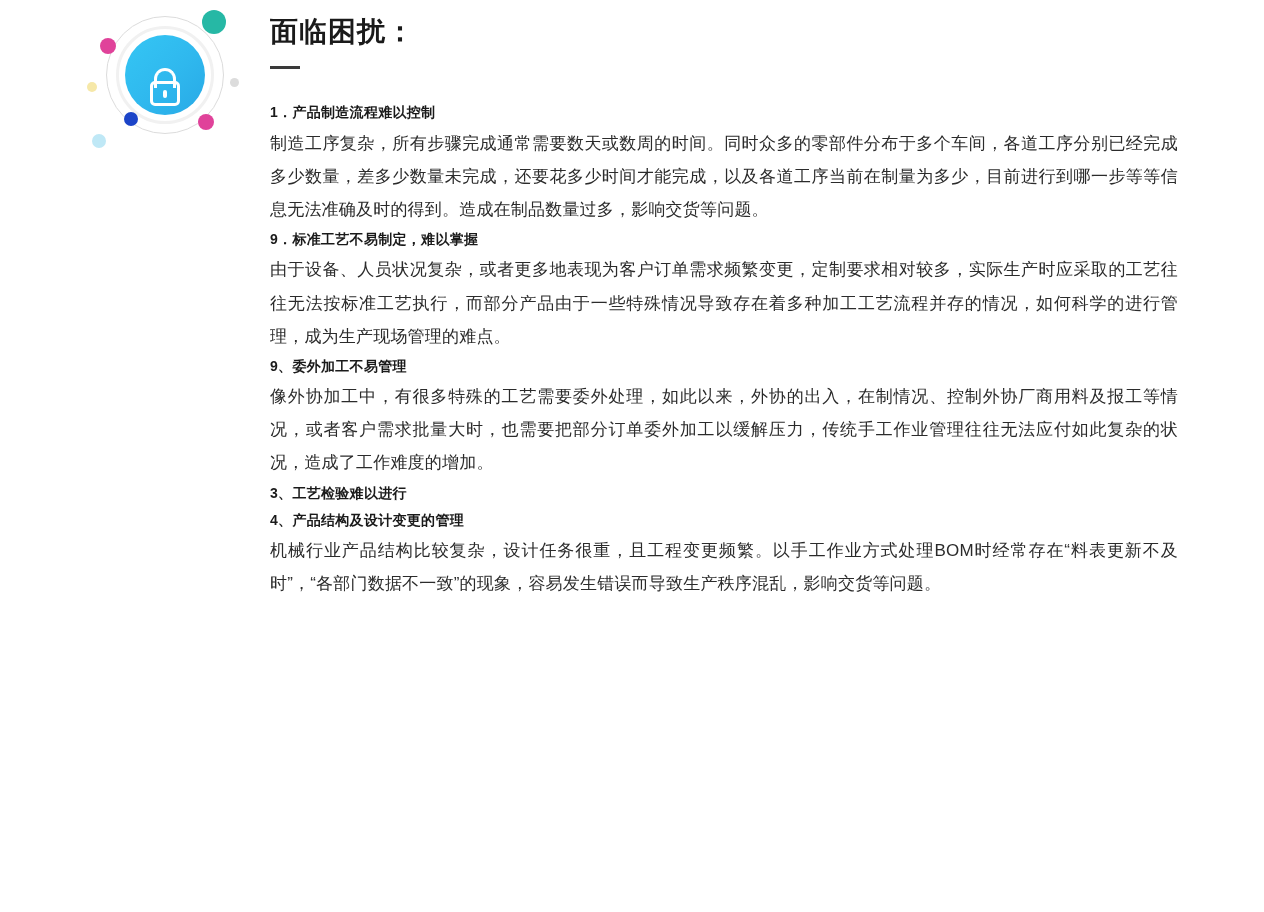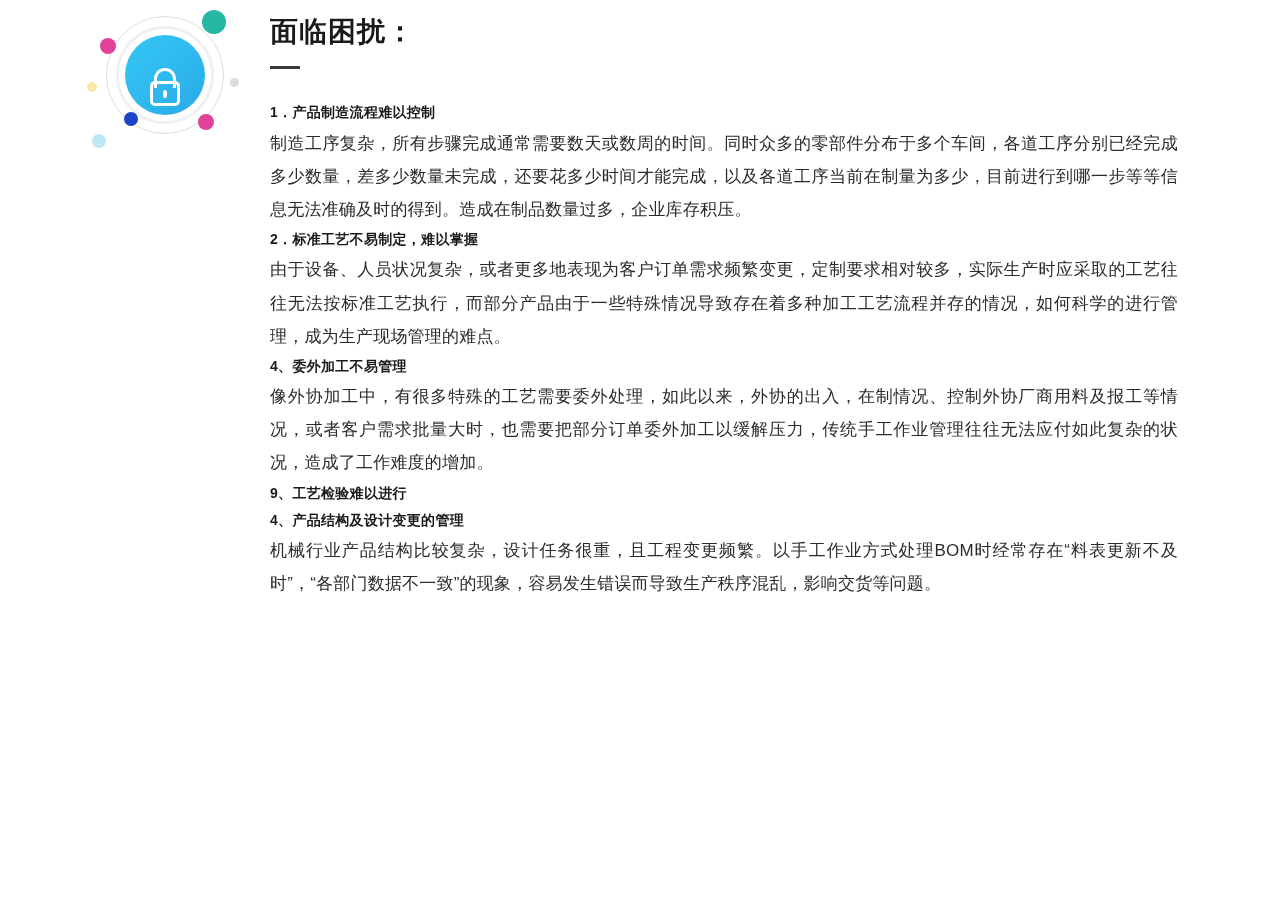--- a/index.html
+++ b/index.html
@@ -173,32 +173,32 @@
     <div class="dot d6"></div>
     <div class="dot d7"></div>
   </div>
 
   <div class="content">
     <h1 class="title">面临困扰：</h1>
     <div class="rule"></div>
 
     <div class="item">
       <div class="item-head">1．产品制造流程难以控制</div>
-      <div class="item-body">制造工序复杂，所有步骤完成通常需要数天或数周的时间。同时众多的零部件分布于多个车间，各道工序分别已经完成多少数量，差多少数量未完成，还要花多少时间才能完成，以及各道工序当前在制量为多少，目前进行到哪一步等等信息无法准确及时的得到。造成在制品数量过多，企业库存积压。</div>
-    </div>
-    <div class="item">
-      <div class="item-head">2．标准工艺不易制定，难以掌握</div>
+      <div class="item-body">制造工序复杂，所有步骤完成通常需要数天或数周的时间。同时众多的零部件分布于多个车间，各道工序分别已经完成多少数量，差多少数量未完成，还要花多少时间才能完成，以及各道工序当前在制量为多少，目前进行到哪一步等等信息无法准确及时的得到。造成在制品数量过多，影响交货等问题。</div>
+    </div>
+    <div class="item">
+      <div class="item-head">9．标准工艺不易制定，难以掌握</div>
       <div class="item-body">由于设备、人员状况复杂，或者更多地表现为客户订单需求频繁变更，定制要求相对较多，实际生产时应采取的工艺往往无法按标准工艺执行，而部分产品由于一些特殊情况导致存在着多种加工工艺流程并存的情况，如何科学的进行管理，成为生产现场管理的难点。</div>
     </div>
     <div class="item">
-      <div class="item-head">4、委外加工不易管理</div>
+      <div class="item-head">9、委外加工不易管理</div>
       <div class="item-body">像外协加工中，有很多特殊的工艺需要委外处理，如此以来，外协的出入，在制情况、控制外协厂商用料及报工等情况，或者客户需求批量大时，也需要把部分订单委外加工以缓解压力，传统手工作业管理往往无法应付如此复杂的状况，造成了工作难度的增加。</div>
     </div>
     <div class="item">
-      <div class="item-head">9、工艺检验难以进行</div>
+      <div class="item-head">3、工艺检验难以进行</div>
     </div>
     <div class="item">
       <div class="item-head">4、产品结构及设计变更的管理</div>
       <div class="item-body">机械行业产品结构比较复杂，设计任务很重，且工程变更频繁。以手工作业方式处理BOM时经常存在“料表更新不及时”，“各部门数据不一致”的现象，容易发生错误而导致生产秩序混乱，影响交货等问题。</div>
     </div>
   </div>
 
 </div>
 
 </body></html>

